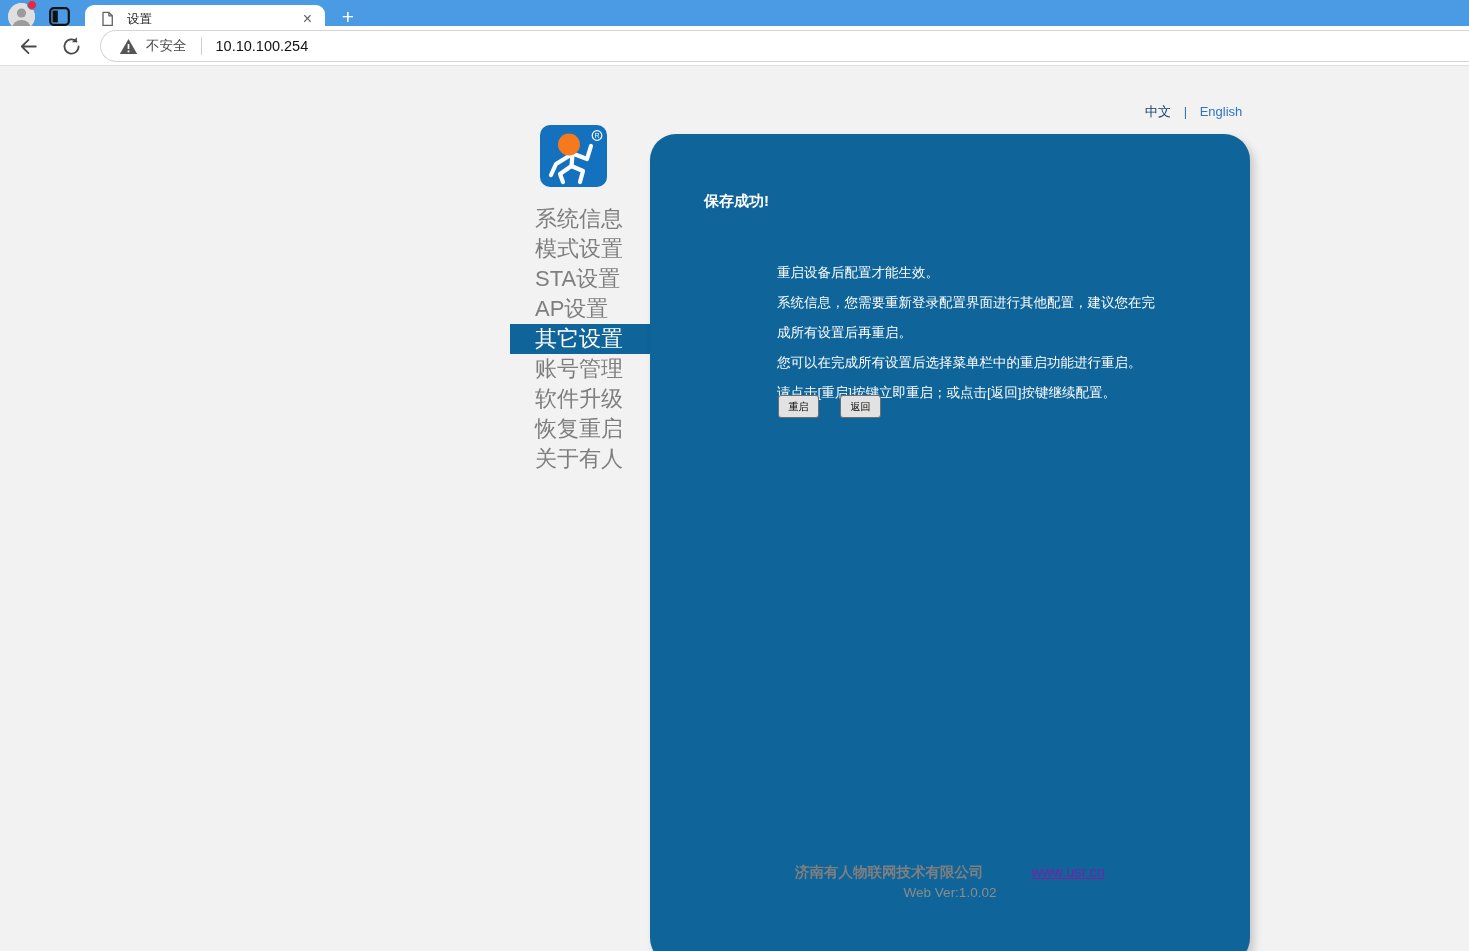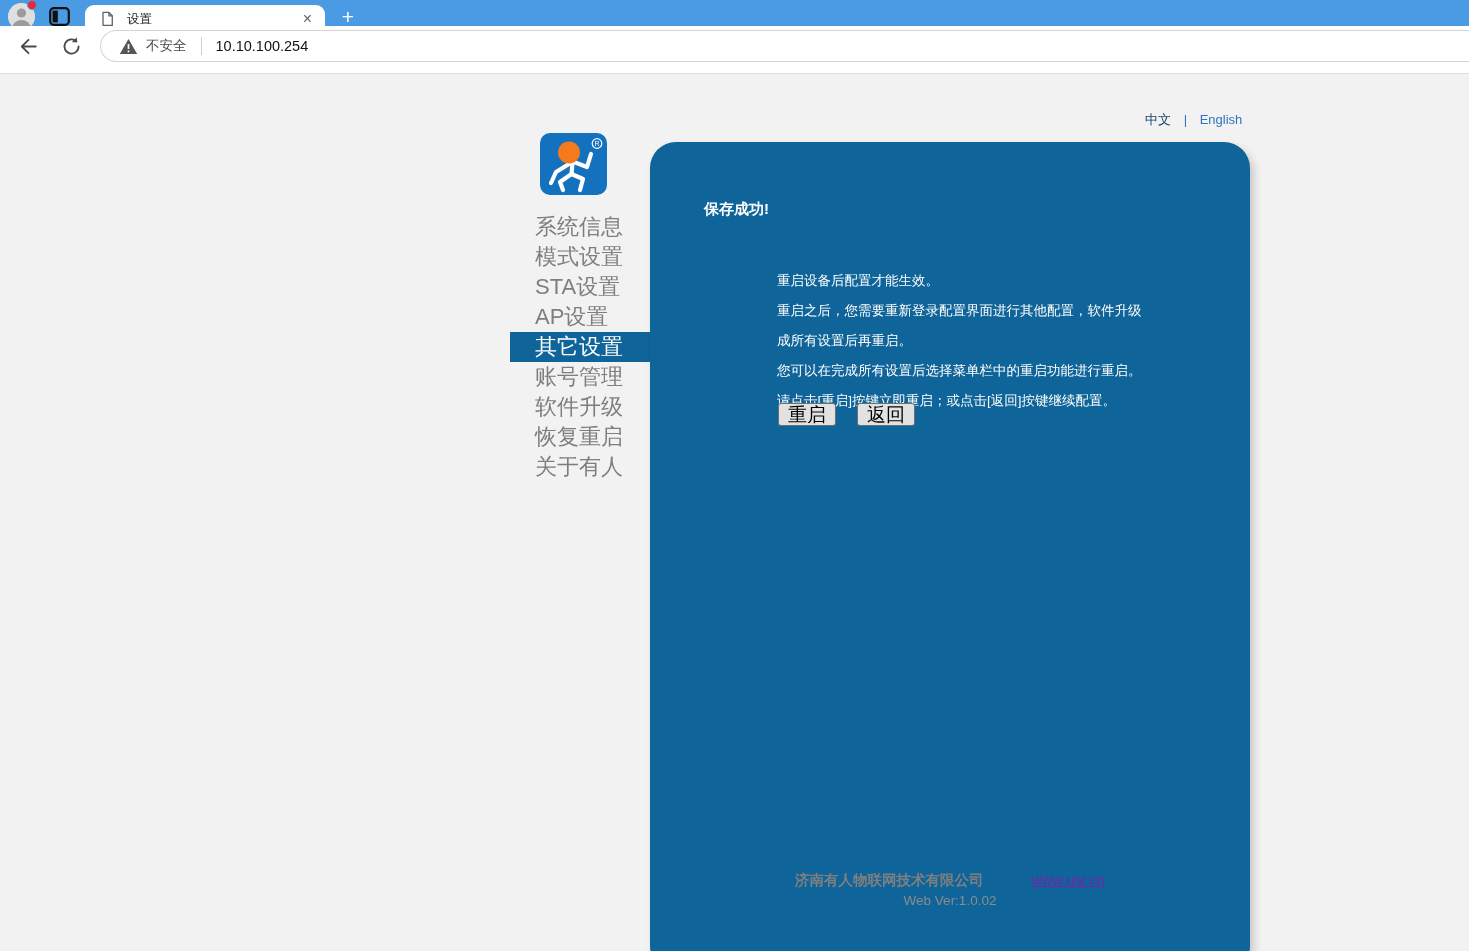--- a/index.html
+++ b/index.html
@@ -27,21 +27,21 @@
   }
   .tab-doc { margin-left:15px; display:flex; }
   .tab-title { margin-left:12px; font-size:12.5px; color:#1F1F1F; flex:1; }
   .tab-close { margin-right:13px; color:#5F6368; font-size:16px; line-height:16px; cursor:pointer; }
   .newtab {
     position:absolute; left:335px; top:4px; width:26px; height:26px;
     color:#FBFDFF; font-size:21px; font-weight:300; line-height:25px;
     text-align:center; cursor:pointer; border-radius:4px;
   }
   
-  .toolbar { position:relative; height:48px; background:#FFFFFF; border-bottom:1px solid #DEDEDE; }
+  .toolbar { position:relative; height:40px; background:#FFFFFF; border-bottom:1px solid #DEDEDE; }
   .nav-btn { position:absolute; top:10px; width:22px; height:22px; cursor:pointer; }
   .nav-back { left:17px; }
   .nav-refresh { left:61px; }
   .urlbar {
     position:absolute; left:100px; right:0; top:4px; height:32px;
     background:#FFFFFF; border:1px solid #D5D5D5; border-right:none;
     border-radius:16px 0 0 16px; display:flex; align-items:center; cursor:text;
   }
   .warn-ic { margin-left:18px; display:flex; cursor:pointer; }
   .sec-label { margin-left:8px; font-size:13.5px; color:#474747; }
@@ -66,21 +66,21 @@
     background:#0F6499; border-radius:26px; color:#FFFFFF;
     box-shadow:4px 5px 9px rgba(0,0,0,0.18);
   }
   .panel-title { position:absolute; top:58px; left:54px; font-size:15px; font-weight:bold; }
   .panel-msg { position:absolute; top:117px; left:127px; font-size:13.5px; line-height:17px; }
   .panel-msg div { white-space:nowrap;margin-top:13px; }
   .panel-btns { position:absolute; top:261px; left:128px; display:flex; gap:21px; }
   .panel-btns button {
     min-width:41px; height:23px; padding:0 9px;
     background:#E2E2E2; border:1px solid #6E6E6E; border-radius:3px;
-    font-size:19px; color:#000; font-family:inherit; cursor:pointer; line-height:20px;
+    font-size:10px; color:#000; font-family:inherit; cursor:pointer; line-height:20px;
   }
   .footer { position:absolute; top:797px; left:650px; width:600px; text-align:center; }
   .footer-line1 { font-size:14.5px; }
   .company { color:#7F7F7F; font-weight:bold; }
   .site-link { color:#7B21A8; text-decoration:underline; margin-left:48px; cursor:pointer; }
   .version { font-size:13.5px; color:#8C8C8C; margin-top:3px; }
 </style>
 </head>
 <body>
 
@@ -173,21 +173,21 @@
       <div class="menu-item">账号管理</div>
       <div class="menu-item">软件升级</div>
       <div class="menu-item">恢复重启</div>
       <div class="menu-item">关于有人</div>
     </div>
 
     <div class="panel">
       <div class="panel-title">保存成功!</div>
       <div class="panel-msg">
         <div>重启设备后配置才能生效。</div>
-        <div>重启之后，您需要重新登录配置界面进行其他配置，软件升级</div>
+        <div>系统信息，您需要重新登录配置界面进行其他配置，建议您在完</div>
         <div>成所有设置后再重启。</div>
         <div>您可以在完成所有设置后选择菜单栏中的重启功能进行重启。</div>
         <div>请点击[重启]按键立即重启；或点击[返回]按键继续配置。</div>
       </div>
       <div class="panel-btns">
         <button>重启</button>
         <button>返回</button>
       </div>
     </div>
 

